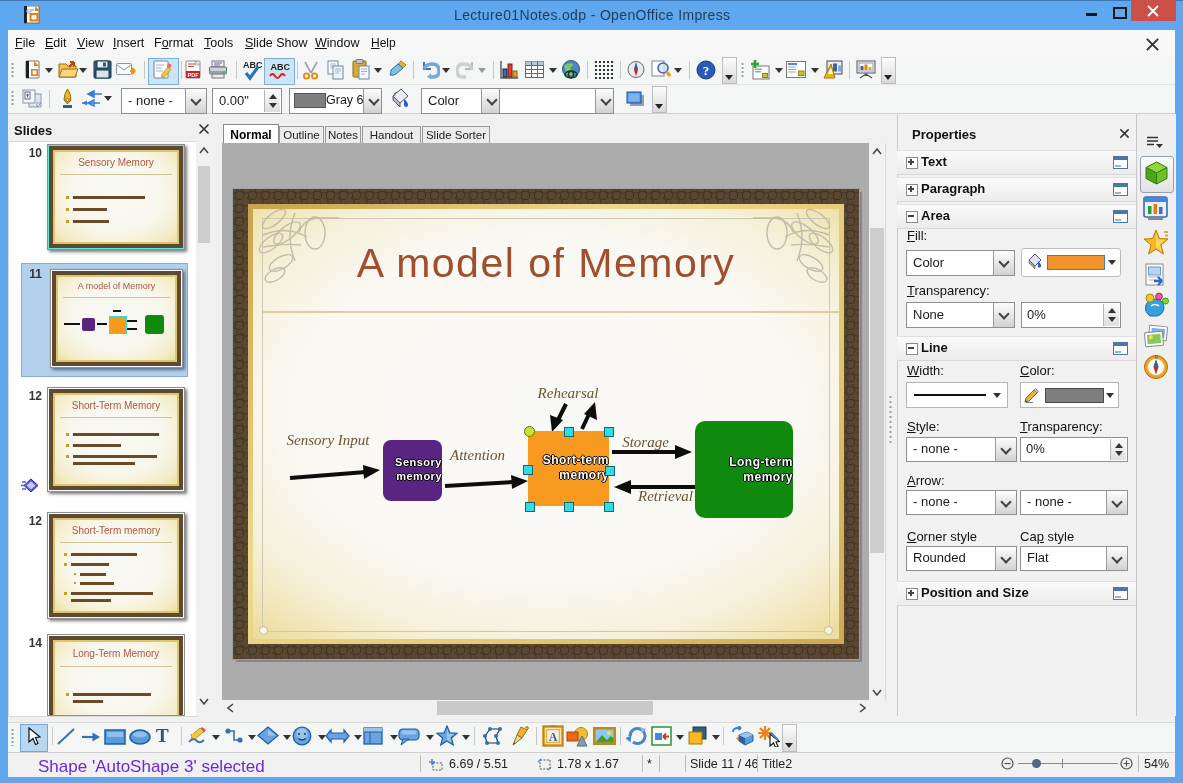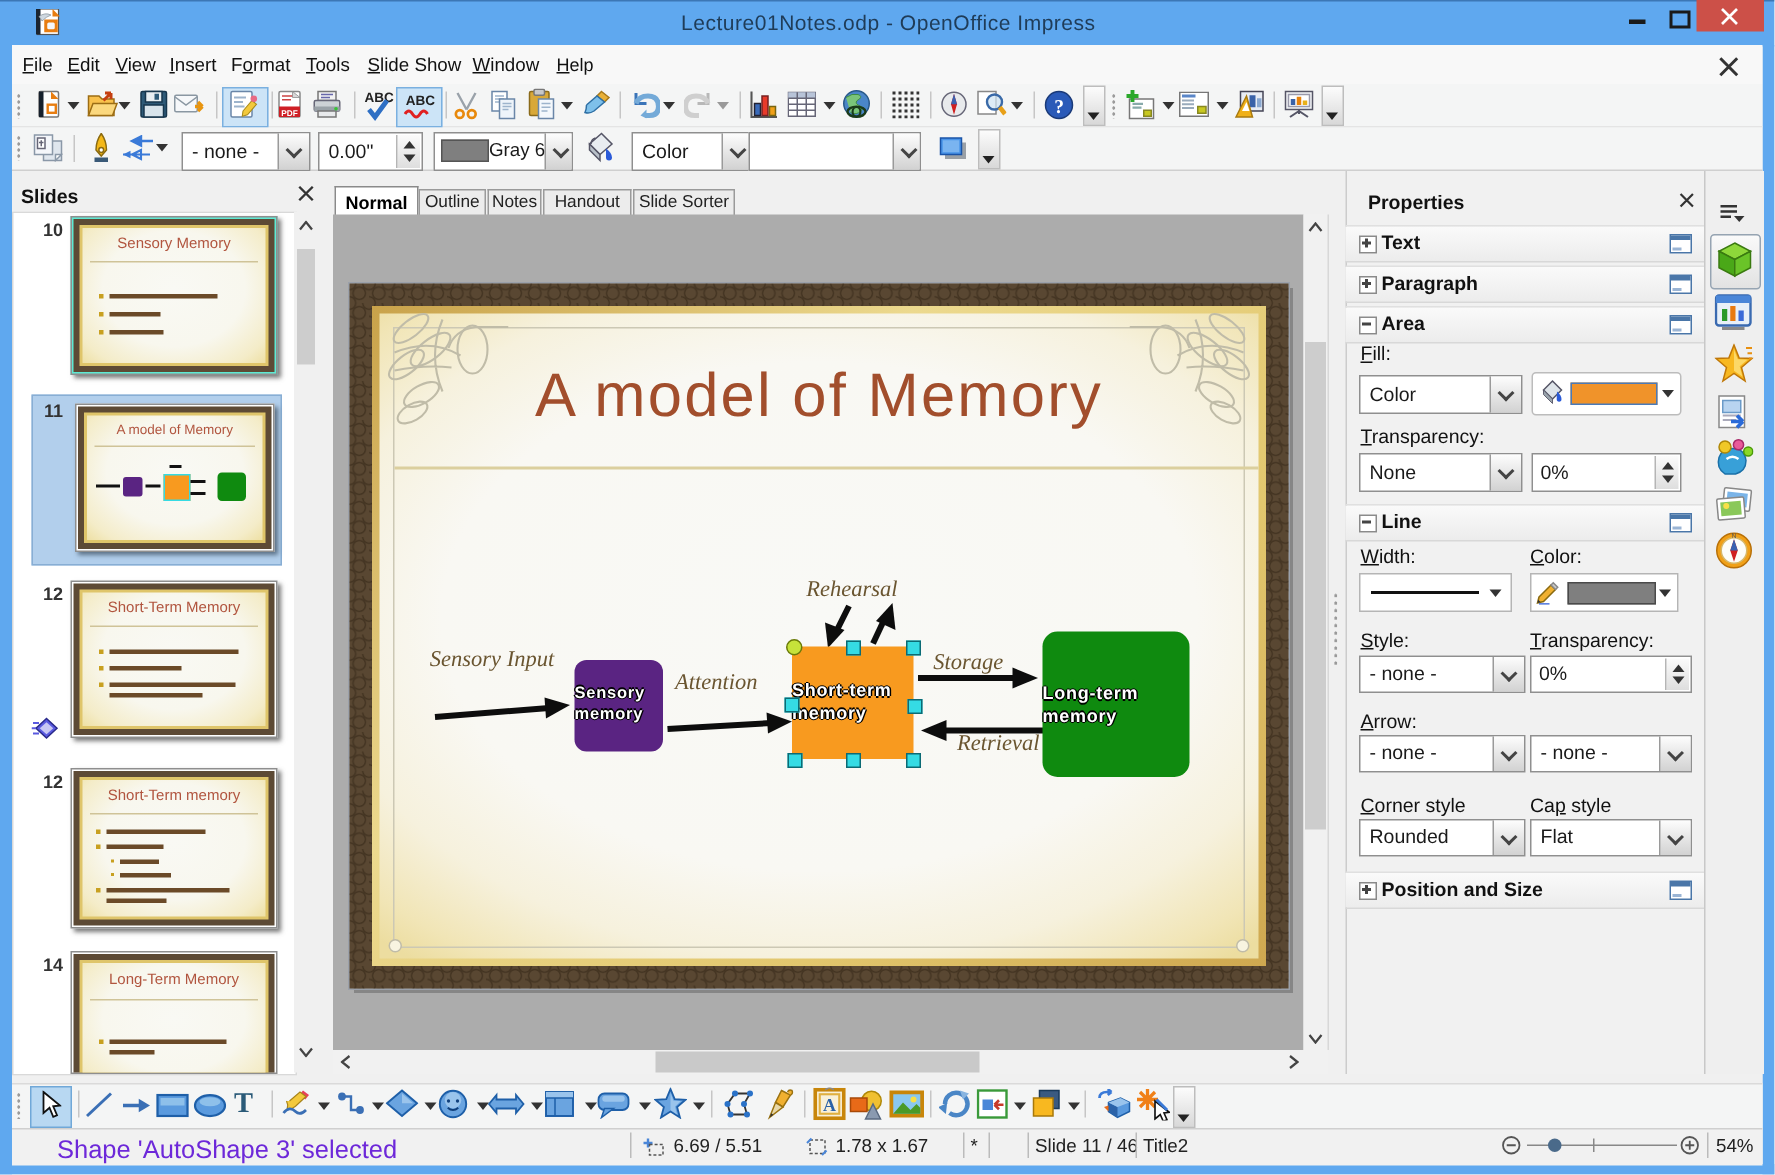--- a/index.html
+++ b/index.html
@@ -23,21 +23,21 @@
 .dlgico:before{content:"";position:absolute;left:0;top:0;right:0;height:3px;background:#4a76a8}
 .dlgico:after{content:"";position:absolute;left:1px;bottom:1px;width:6px;height:2px;background:#9ab4d4}
 .grip{position:absolute;width:3px;top:6px;bottom:6px;background-image:radial-gradient(circle at 1.5px 2px,#9b9b9b 1px,transparent 1.2px);background-size:3px 4px}
 .tbsep{position:absolute;width:1px;top:5px;height:18px;background:#c6c6c6}
 .dda{position:absolute;width:0;height:0;border-left:4px solid transparent;border-right:4px solid transparent;border-top:5px solid #333}
 .ovf{position:absolute;width:13px;background:linear-gradient(#fcfcfc,#d8d8d8);border:1px solid #bdbdbd}
 .ovf:after{content:"";position:absolute;left:2px;bottom:3px;border-left:4px solid transparent;border-right:4px solid transparent;border-top:5px solid #222}
 .thumbnum{position:absolute;font-size:12px;font-weight:bold;color:#333;text-align:right;width:20px}
 .serif-i{position:absolute;font-family:"Liberation Serif",serif;font-style:italic;color:#6a5530;font-size:15px;white-space:nowrap;text-align:center}
 .handle{position:absolute;width:8px;height:8px;background:#35dbe4;border:1px solid #0c6a74}
-.boxtxt{color:#fff;font-weight:bold;text-align:left;text-shadow:-1px 0 #000,1px 0 #000,0 -1px #000,0 1px #000;line-height:1.25}
+.boxtxt{color:#fff;font-weight:bold;text-align:right;text-shadow:-1px 0 #000,1px 0 #000,0 -1px #000,0 1px #000;line-height:1.25}
 </style></head>
 <body>
 
 <div class="ab" style="left:0;top:0;width:1183px;height:30px;background:#5fa8ef;border-top:1px solid #3c77b5"></div>
 <div class="ab" style="left:0;top:30px;width:8px;height:753px;background:#5fa8ef"></div>
 <div class="ab" style="left:1175px;top:30px;width:8px;height:753px;background:#5fa8ef"></div>
 <div class="ab" style="left:0;top:776px;width:1183px;height:7px;background:#5fa8ef"></div>
 
 <div class="ab" style="left:454px;top:7px;font-size:14px;letter-spacing:0.35px;color:#1f3c58">Lecture01Notes.odp - OpenOffice Impress</div>
 <svg class="icon" style="left:24px;top:6px" width="17" height="18" viewBox="0 0 17 18">

